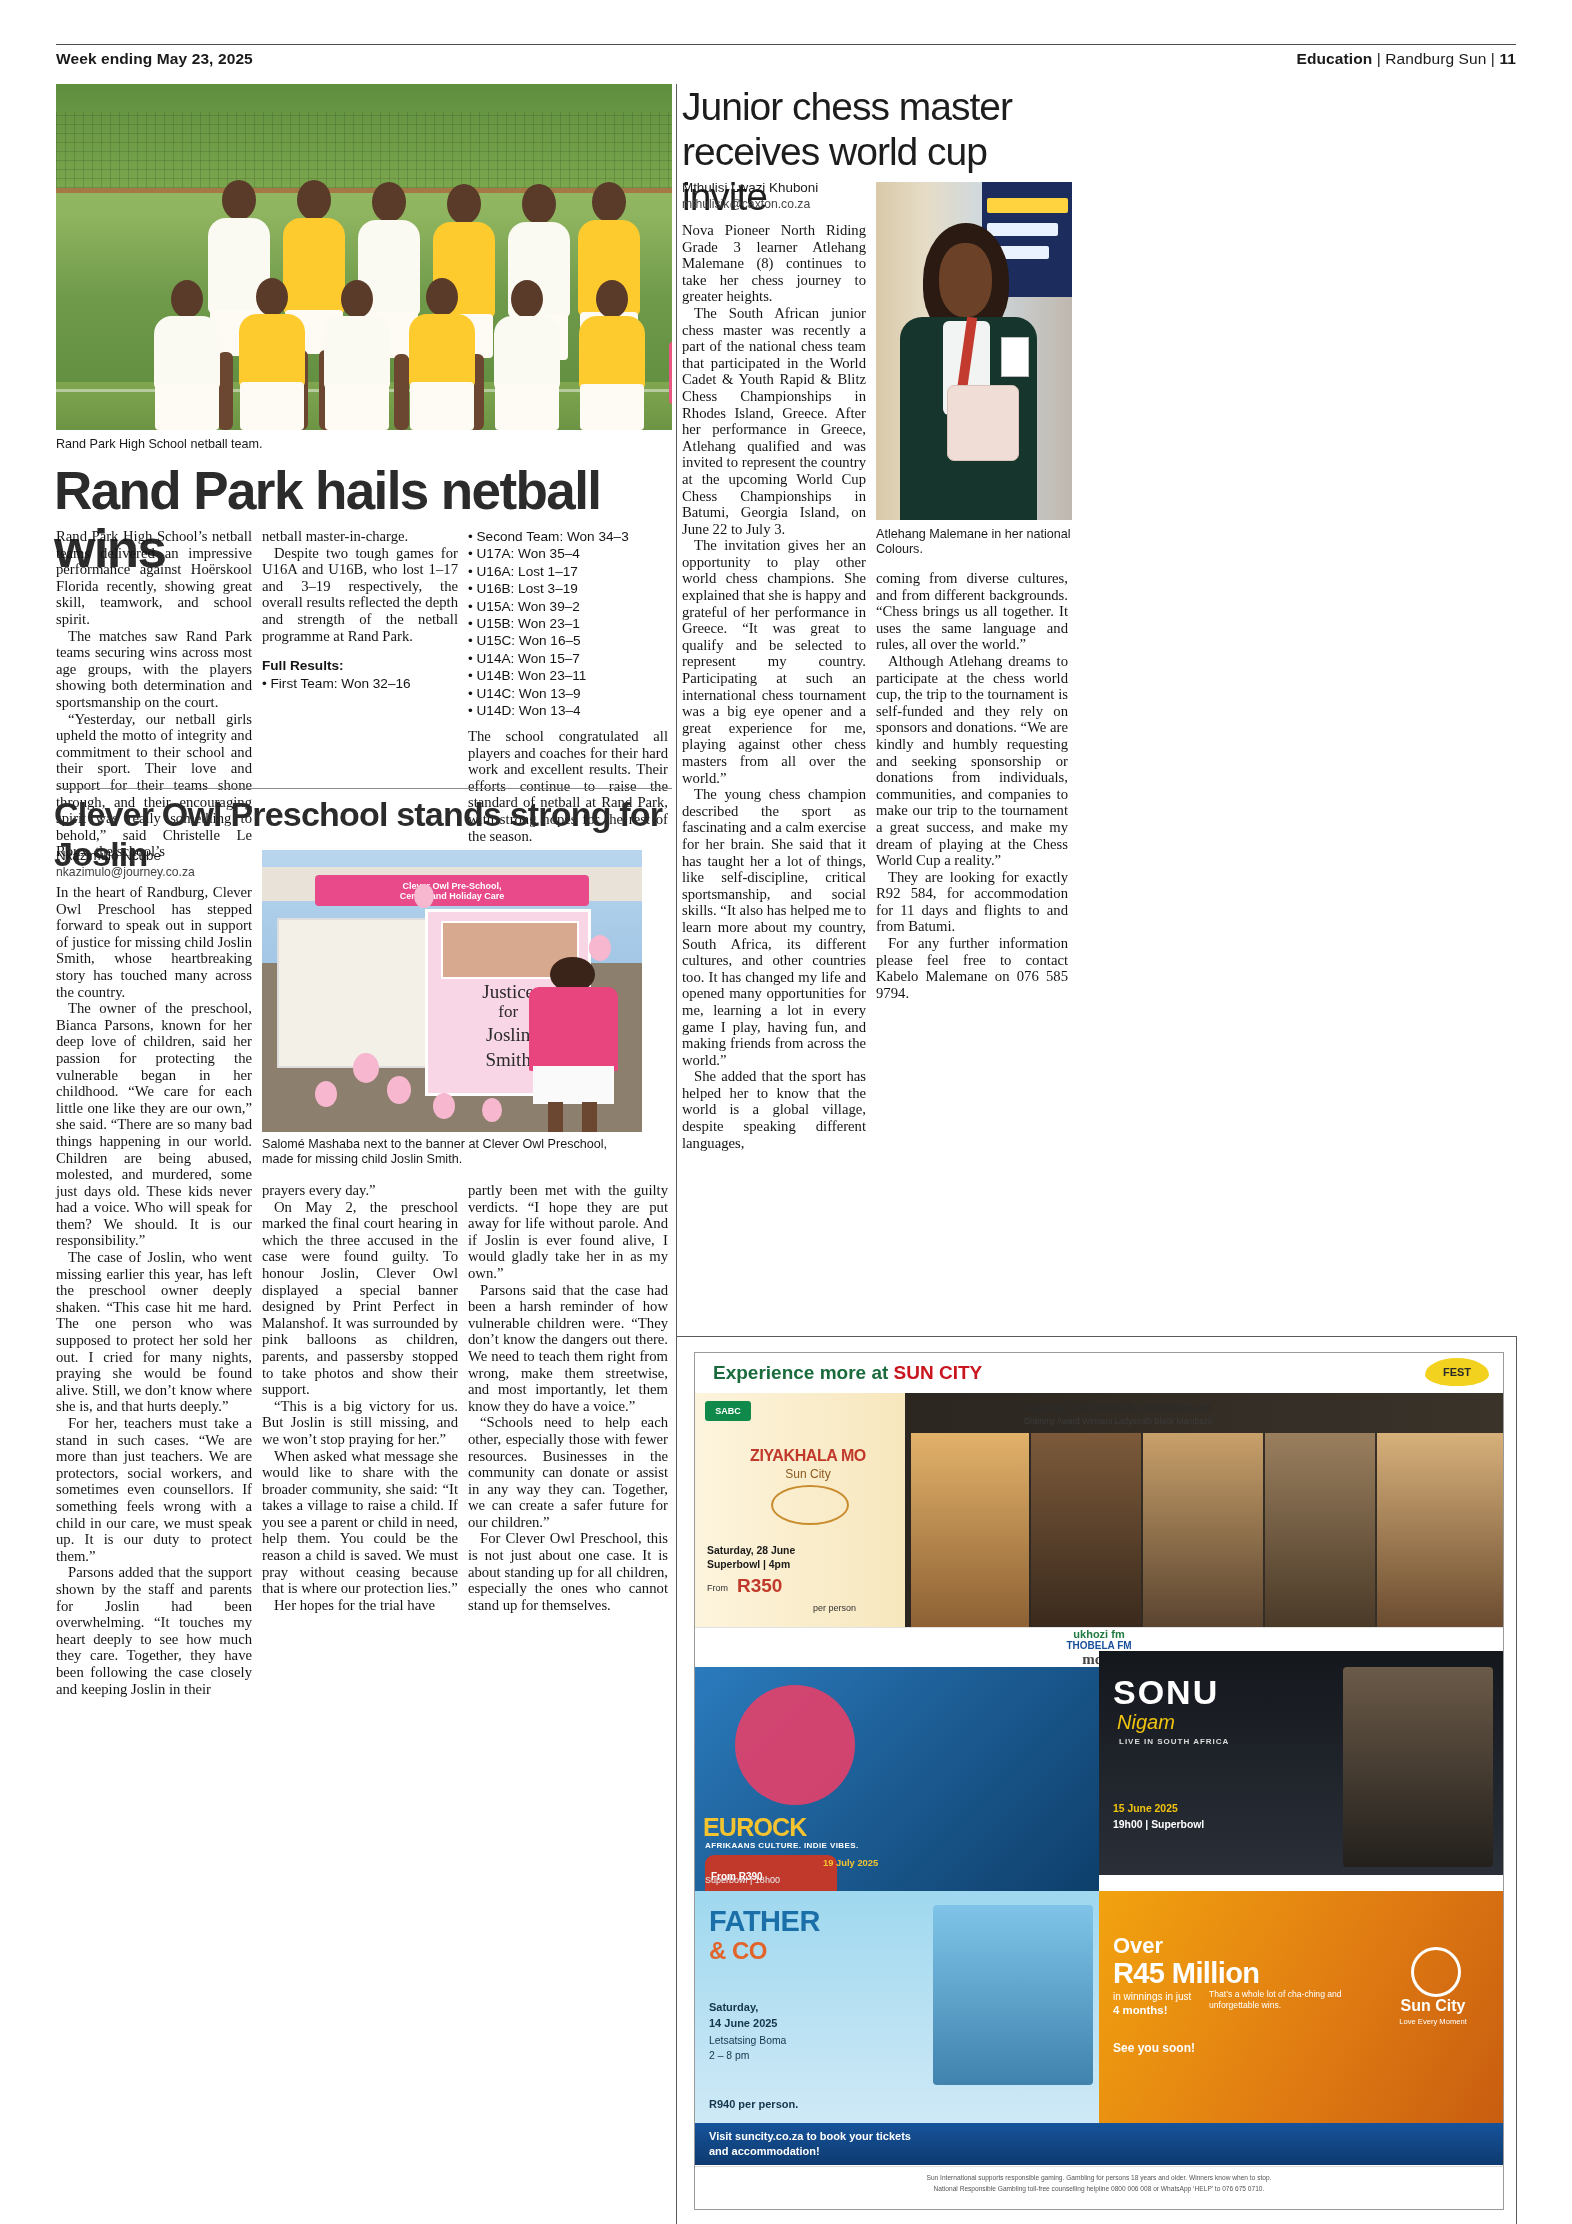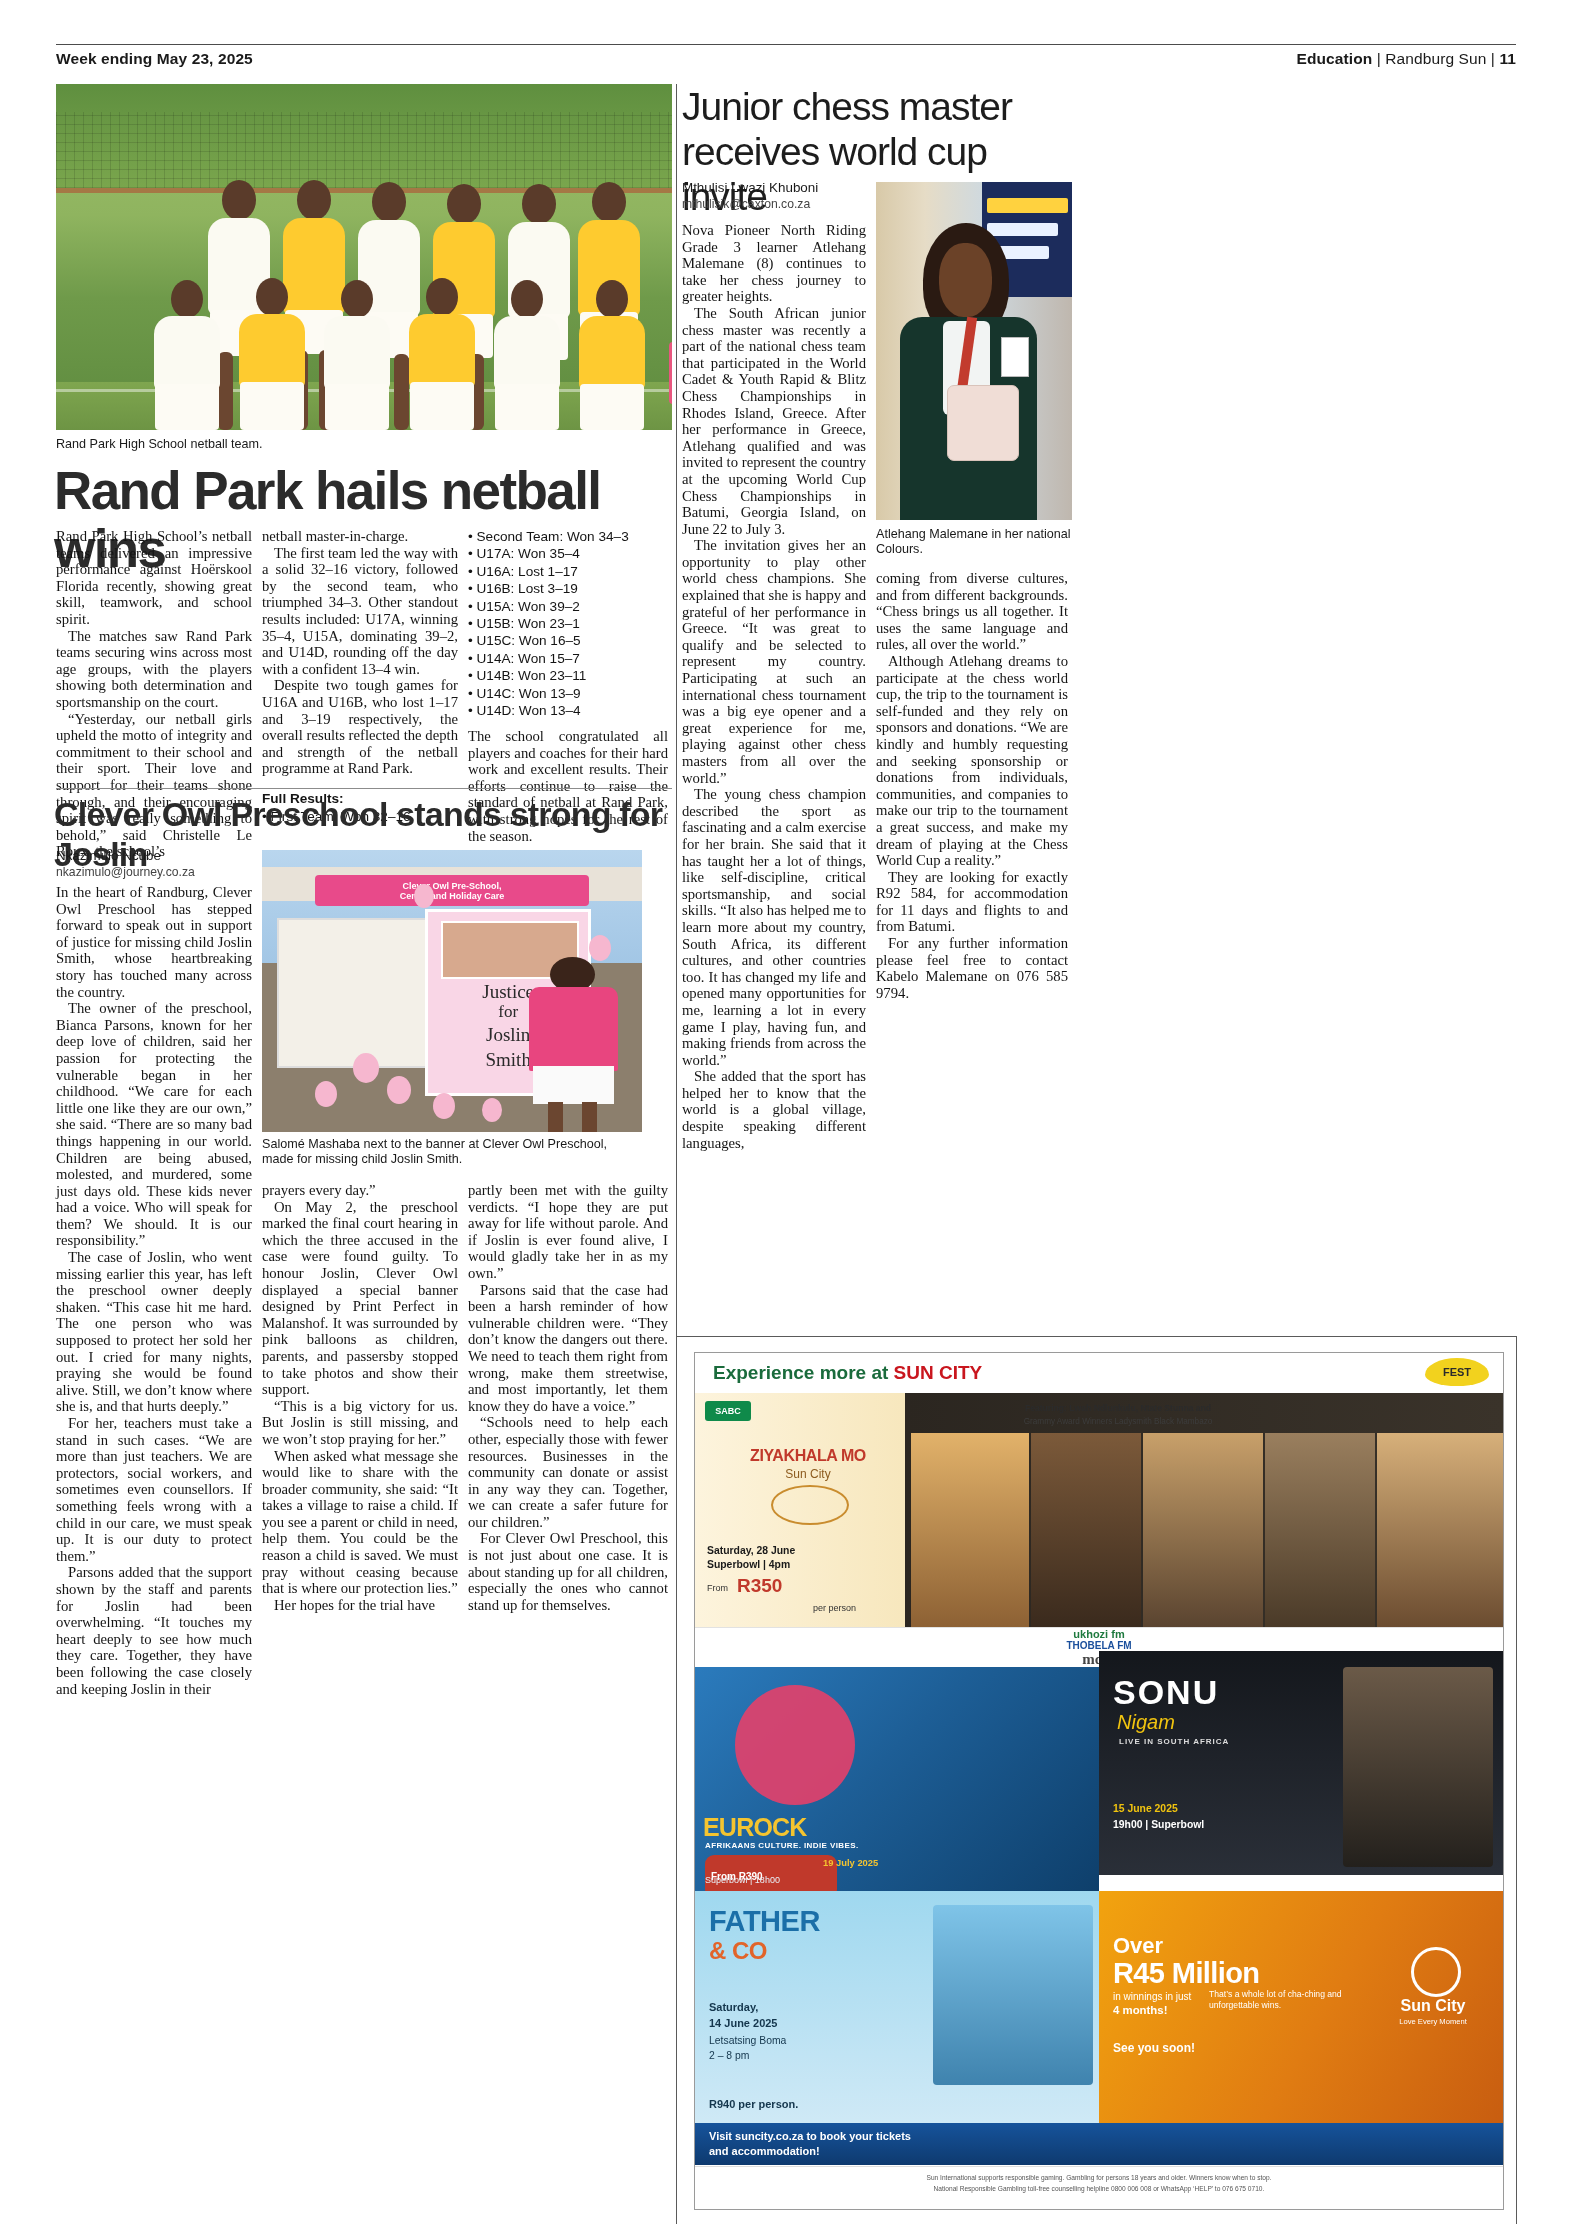--- a/index.html
+++ b/index.html
@@ -195,21 +195,20 @@
   <div class="hl" style="left:54px;top:462px;width:630px;font-size:53px;line-height:58px;">Rand Park hails netball wins</div>
 
   <div class="col" style="left:56px;top:528px;width:196px;">
     <p class="noind">Rand Park High School’s netball teams delivered an impressive performance against Hoërskool Florida recently, showing great skill, teamwork, and school spirit.</p>
     <p>The matches saw Rand Park teams securing wins across most age groups, with the players showing both determination and sportsmanship on the court.</p>
     <p>“Yesterday, our netball girls upheld the motto of integrity and commitment to their school and their sport. Their love and support for their teams shone through, and their encouraging spirit was really something to behold,” said Christelle Le Roux, the school’s</p>
   </div>
 
   <div class="col" style="left:262px;top:528px;width:196px;">
     <p class="noind">netball master-in-charge.</p>
-    <p>The first team led the way with a solid 32–16 victory, followed by the second team, who triumphed 34–3. Other standout results included: U17A, winning 35–4, U15A, dominating 39–2, and U14D, rounding off the day with a confident 13–4 win.</p>
     <p>Despite two tough games for U16A and U16B, who lost 1–17 and 3–19 respectively, the overall results reflected the depth and strength of the netball programme at Rand Park.</p>
     <p class="noind" style="margin-top:14px;font-family:'Liberation Sans',sans-serif;font-weight:bold;font-size:13.6px;">Full Results:</p>
     <p class="noind" style="font-family:'Liberation Sans',sans-serif;font-size:13.6px;line-height:17.4px;white-space:nowrap;">•&nbsp;<span>First Team: Won 32–16</span></p>
   </div>
 
   <div class="bullets" style="left:468px;top:528px;width:200px;">
     <div>•&nbsp;<span>Second Team: Won 34–3</span></div>
     <div>•&nbsp;<span>U17A: Won 35–4</span></div>
     <div>•&nbsp;<span>U16A: Lost 1–17</span></div>
     <div>•&nbsp;<span>U16B: Lost 3–19</span></div>

